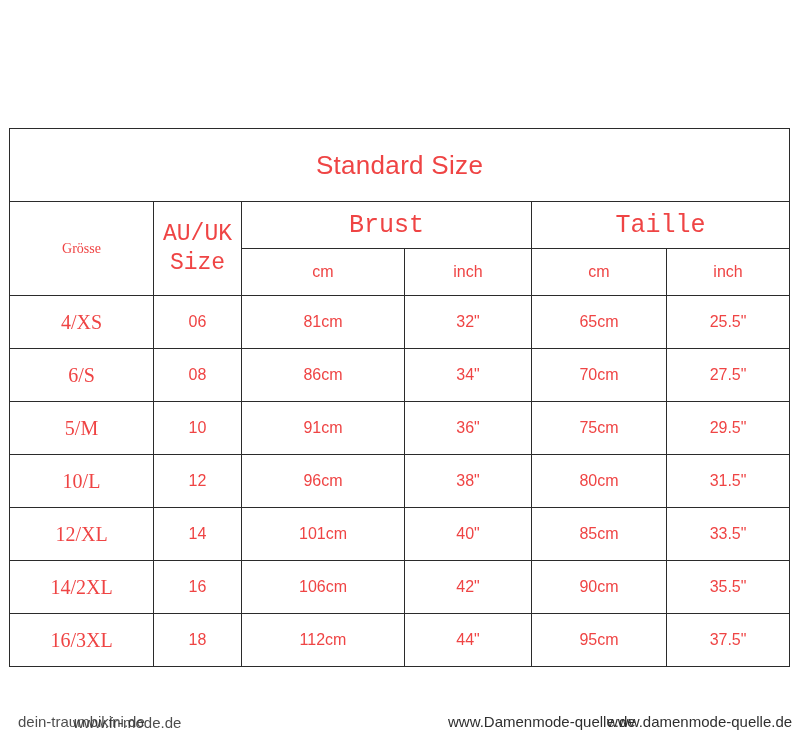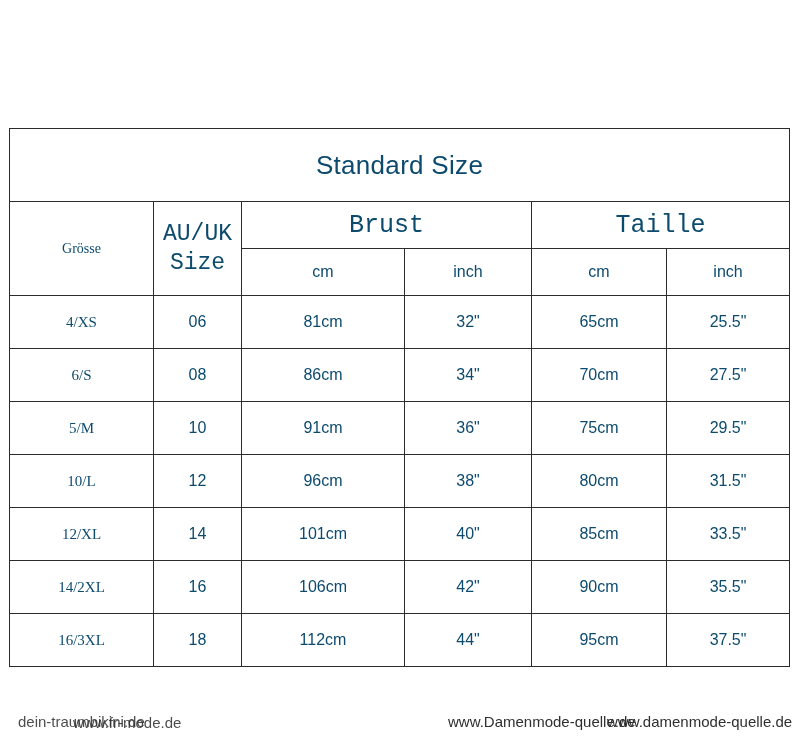--- a/index.html
+++ b/index.html
@@ -29,21 +29,21 @@
     width: 780px;
     border-collapse: collapse;
     table-layout: fixed;
   }
   table.sizechart td,
   table.sizechart th {
     border: 1px solid #2b2b2b;
     text-align: center;
     vertical-align: middle;
     font-weight: normal;
-    color: #0c4a6e;
+    color: #ef4444;
   }
   .title-cell {
     height: 70px;
     font-family: "Liberation Sans", sans-serif;
     font-size: 26px;
     font-weight: bold;
     letter-spacing: 0.3px;
   }
   .hdr-groesse {
     font-family: "Liberation Serif", serif;
@@ -70,21 +70,21 @@
     font-weight: bold;
     height: 44px;
   }
   .data-cell {
     height: 50px;
     font-family: "Liberation Sans", sans-serif;
     font-size: 16px;
   }
   .data-cell.serif {
     font-family: "Liberation Serif", serif;
-    font-size: 15px;
+    font-size: 20px;
   }
   .col-groesse { width: 144px; }
   .col-auuk    { width: 88px; }
   .col-bcm     { width: 163px; }
   .col-binch   { width: 127px; }
   .col-tcm     { width: 135px; }
   .col-tinch   { width: 123px; }
 
   .footer {
     position: absolute;

